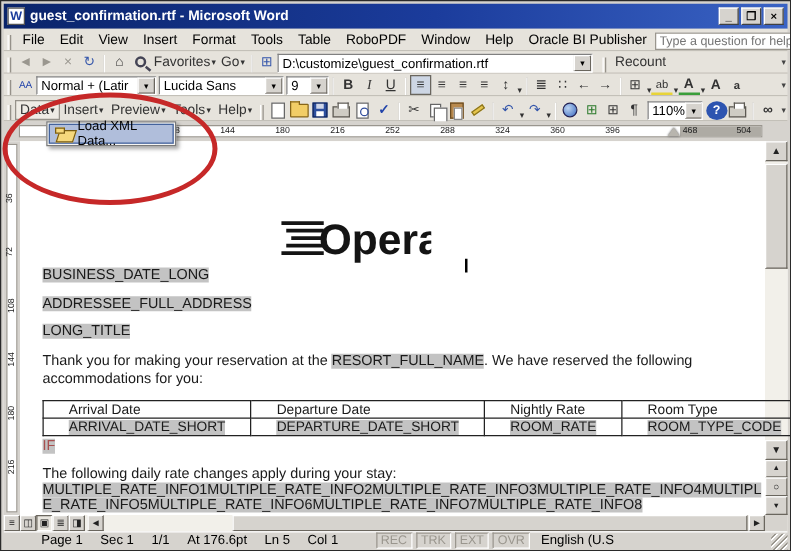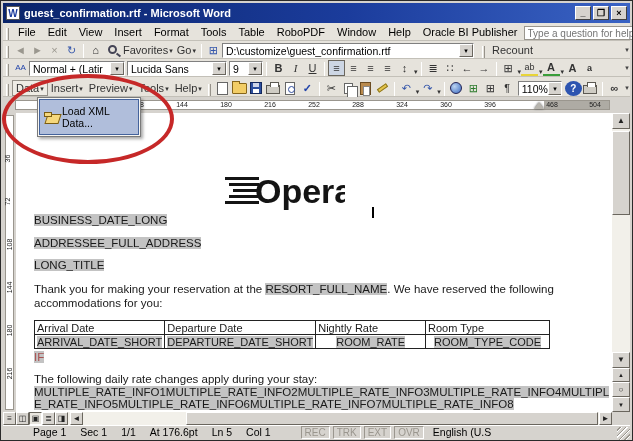--- a/index.html
+++ b/index.html
@@ -83,29 +83,29 @@
   .sbtn{position:absolute;left:0;width:18px;background:#d6d3ce;border:1px solid;border-color:#fff #6a665e #6a665e #fff;
     display:flex;align-items:center;justify-content:center;font-size:8px;color:#222;line-height:1}
   #vthumb{position:absolute;left:0;top:18px;width:18px;height:84px;background:#d6d3ce;border:1px solid;border-color:#fff #6a665e #6a665e #fff}
 
   
   #doclayer{position:absolute;inset:0;z-index:10;font-size:11.5px;color:#1a1a1a}
   #doclayer .abs{white-space:nowrap}
   .hl{background:#c3c3c3}
   #para1{white-space:normal !important;width:527px;line-height:14px}
   #doc-table{border-collapse:collapse;width:516px;font-size:11px}
-  #doc-table td{border:1px solid #222;padding:0 2px;height:14px}
+  #doc-table td{border:1px solid #222;padding:0 20px;height:14px}
   #doc-table .drow td{text-align:center}
   #if-marker{color:#a85050;font-weight:normal}
   #cursor{width:2px;height:11px;background:#000}
 
   
   #datamenu{position:absolute;left:36px;top:96px;width:104px;background:#f7f6f3;border:1px solid #7a7a7a;
     box-shadow:2px 2px 3px rgba(0,0,0,.35);z-index:40;padding:1px}
-  .dmi{height:36px;display:flex;align-items:center;font-size:10.5px;color:#000;padding:0 3px 0 2px;position:relative}
+  .dmi{height:16px;display:flex;align-items:center;font-size:10.5px;color:#000;padding:0 3px 0 2px;position:relative}
   .dmi .ic{width:20px;display:flex;justify-content:center;flex:0 0 auto}
   .dmi.sel{background:#b0bedb;border:1px solid #44639c}
 
   
   #ellipse{position:absolute;left:1px;top:73px;width:172px;height:90px;border:4px solid #c62828;border-radius:50%;z-index:50}
 
   
   #hscroll{position:absolute;left:2px;right:2px;top:411px;height:13px;background:#f2f0ea;display:flex;align-items:stretch}
   .vbtn{width:13px;background:#d6d3ce;border:1px solid;border-color:#fff #6a665e #6a665e #fff;
     display:flex;align-items:center;justify-content:center;font-size:8px;color:#222;flex:0 0 auto}

